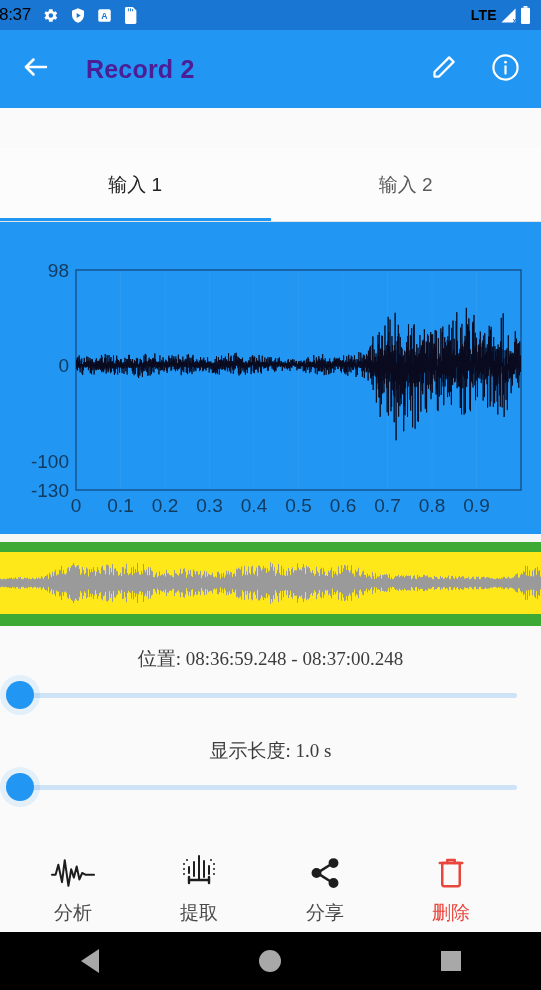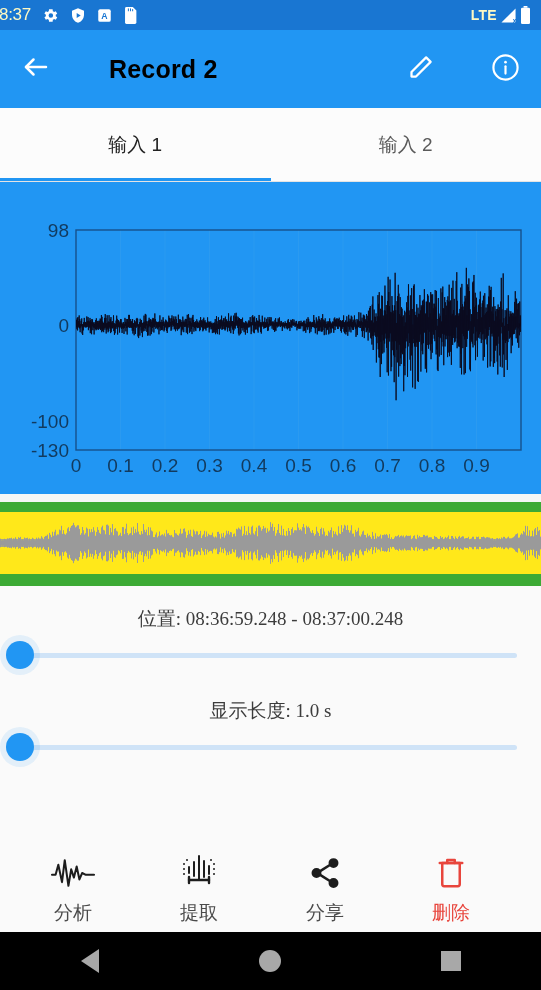--- a/index.html
+++ b/index.html
@@ -15,50 +15,50 @@
     background: #fafafa;
     overflow: hidden;
   }
 
   
   .status-bar {
     height: 30px;
     background: #1976d2;
     display: flex; align-items: center;
     padding: 0 6px 0 0;
-    color: #fef9c3;
+    color: #000000;
   }
   .status-left { display: flex; align-items: center; gap: 11px; padding-left: 2px; }
   .status-right { margin-left: auto; display: flex; align-items: center; gap: 2px; padding-right: 4px; }
   .status-time { font-size: 17px; font-weight: 400; letter-spacing: -0.3px; margin-left: -3px; }
   .sicon { display: inline-flex; align-items: center; justify-content: center; }
   .lte-text { font-size: 14px; font-weight: 700; letter-spacing: 0.3px; }
 
   
   .app-bar {
     height: 78px;
     background: #2196f3;
     display: flex; align-items: center;
     padding: 0 16px;
-    color: #000000;
-    gap: 23px;
+    color: #4c1d95;
   }
   .app-title {
     font-size: 25px; font-weight: 700;
     margin-left: 30px; letter-spacing: 0.2px;
     flex: 1;
   }
   .appbar-icon { width: 40px; height: 40px; display: flex; align-items: center; justify-content: center; }
   .appbar-icon + .appbar-icon { margin-left: 22px; }
 
   
   .tabs {
     height: 74px; background: #fcfcfc;
     display: flex; position: relative;
     border-bottom: 1px solid #e4e4e4;
+    margin-top: 40px;
   }
   .tab {
     flex: 1; display: flex; align-items: center; justify-content: center;
     font-size: 19px; color: #5a5a5a; position: relative;
   }
   .tab.active { color: #222; }
   .tab.active::after {
     content: ""; position: absolute; left: 0; right: 0; bottom: 0;
     height: 3px; background: #2196f3;
   }

